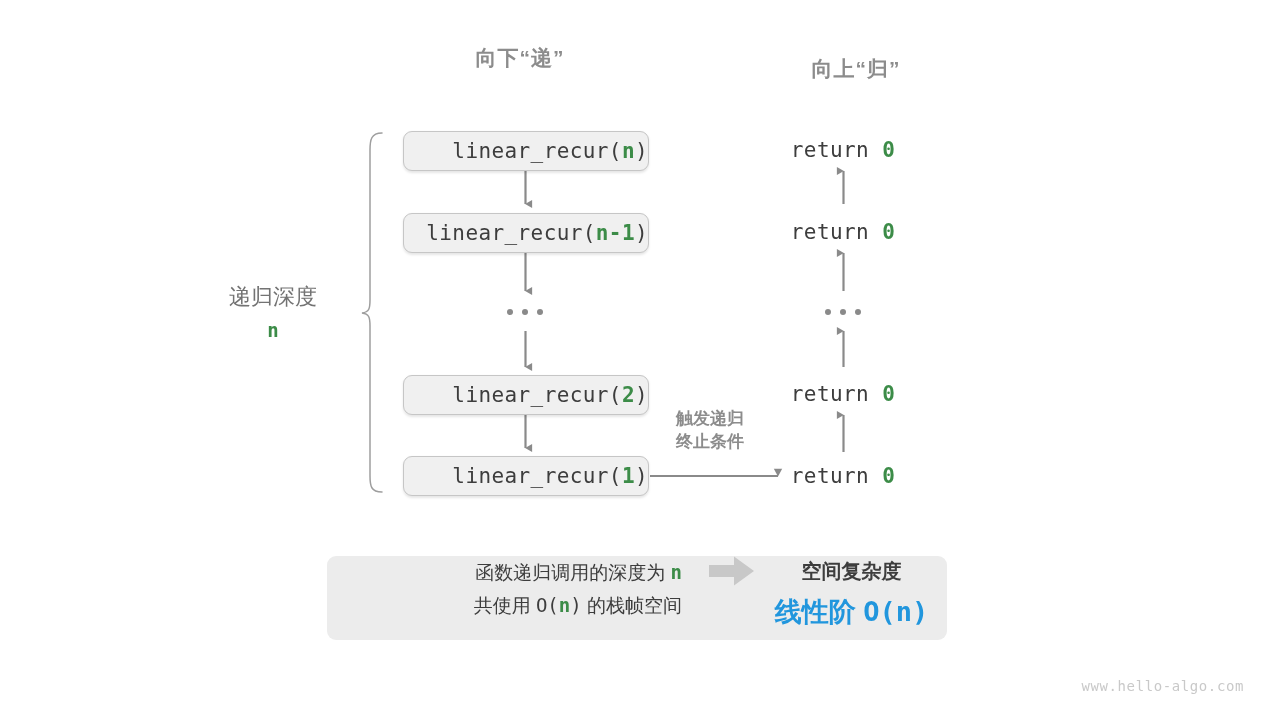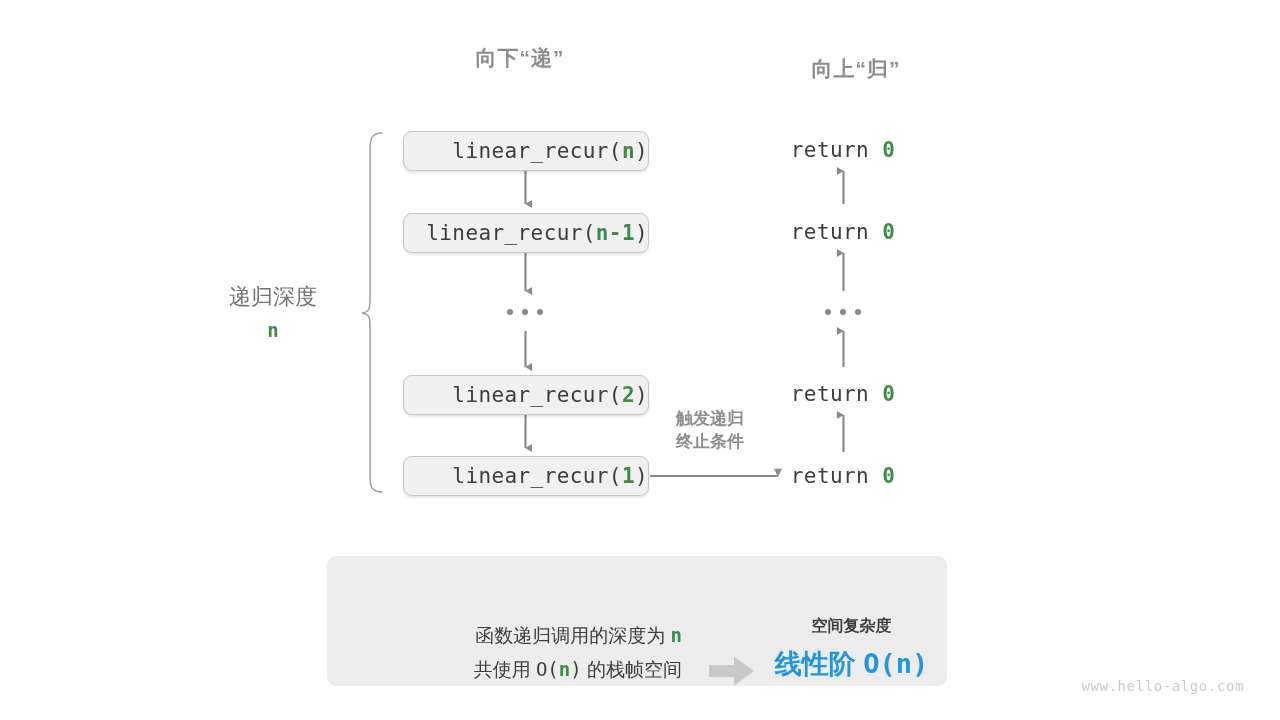--- a/index.html
+++ b/index.html
@@ -107,25 +107,25 @@
     font-weight: bold;
     color: #8c8c8c;
     line-height: 1.35;
     white-space: nowrap;
   }
 
   
   .summary-panel {
     box-sizing: border-box;
     width: 620px;
-    height: 130px;
+    height: 84px;
     background: #ececec;
     border-radius: 9px;
     display: flex;
-    align-items: flex-end;
+    align-items: flex-start;
   }
   .sum-left {
     flex: 0 0 355px;
     text-align: right;
     padding-right: 18px;
     line-height: 1.7;
     font-size: 19px;
     color: #3d3d3d;
     white-space: nowrap;
   }
@@ -140,21 +140,21 @@
   }
   .sum-right {
     flex: 1 1 auto;
     text-align: center;
     line-height: 1.55;
     white-space: nowrap;
     padding-right: 8px;
   }
   .sum-right .title {
     display: block;
-    font-size: 16px;
+    font-size: 20px;
     font-weight: bold;
     color: #3d3d3d;
   }
   .sum-right .value {
     display: block;
     font-size: 27px;
     font-weight: bold;
     color: #2196dd;
     margin-top: 4px;
   }

